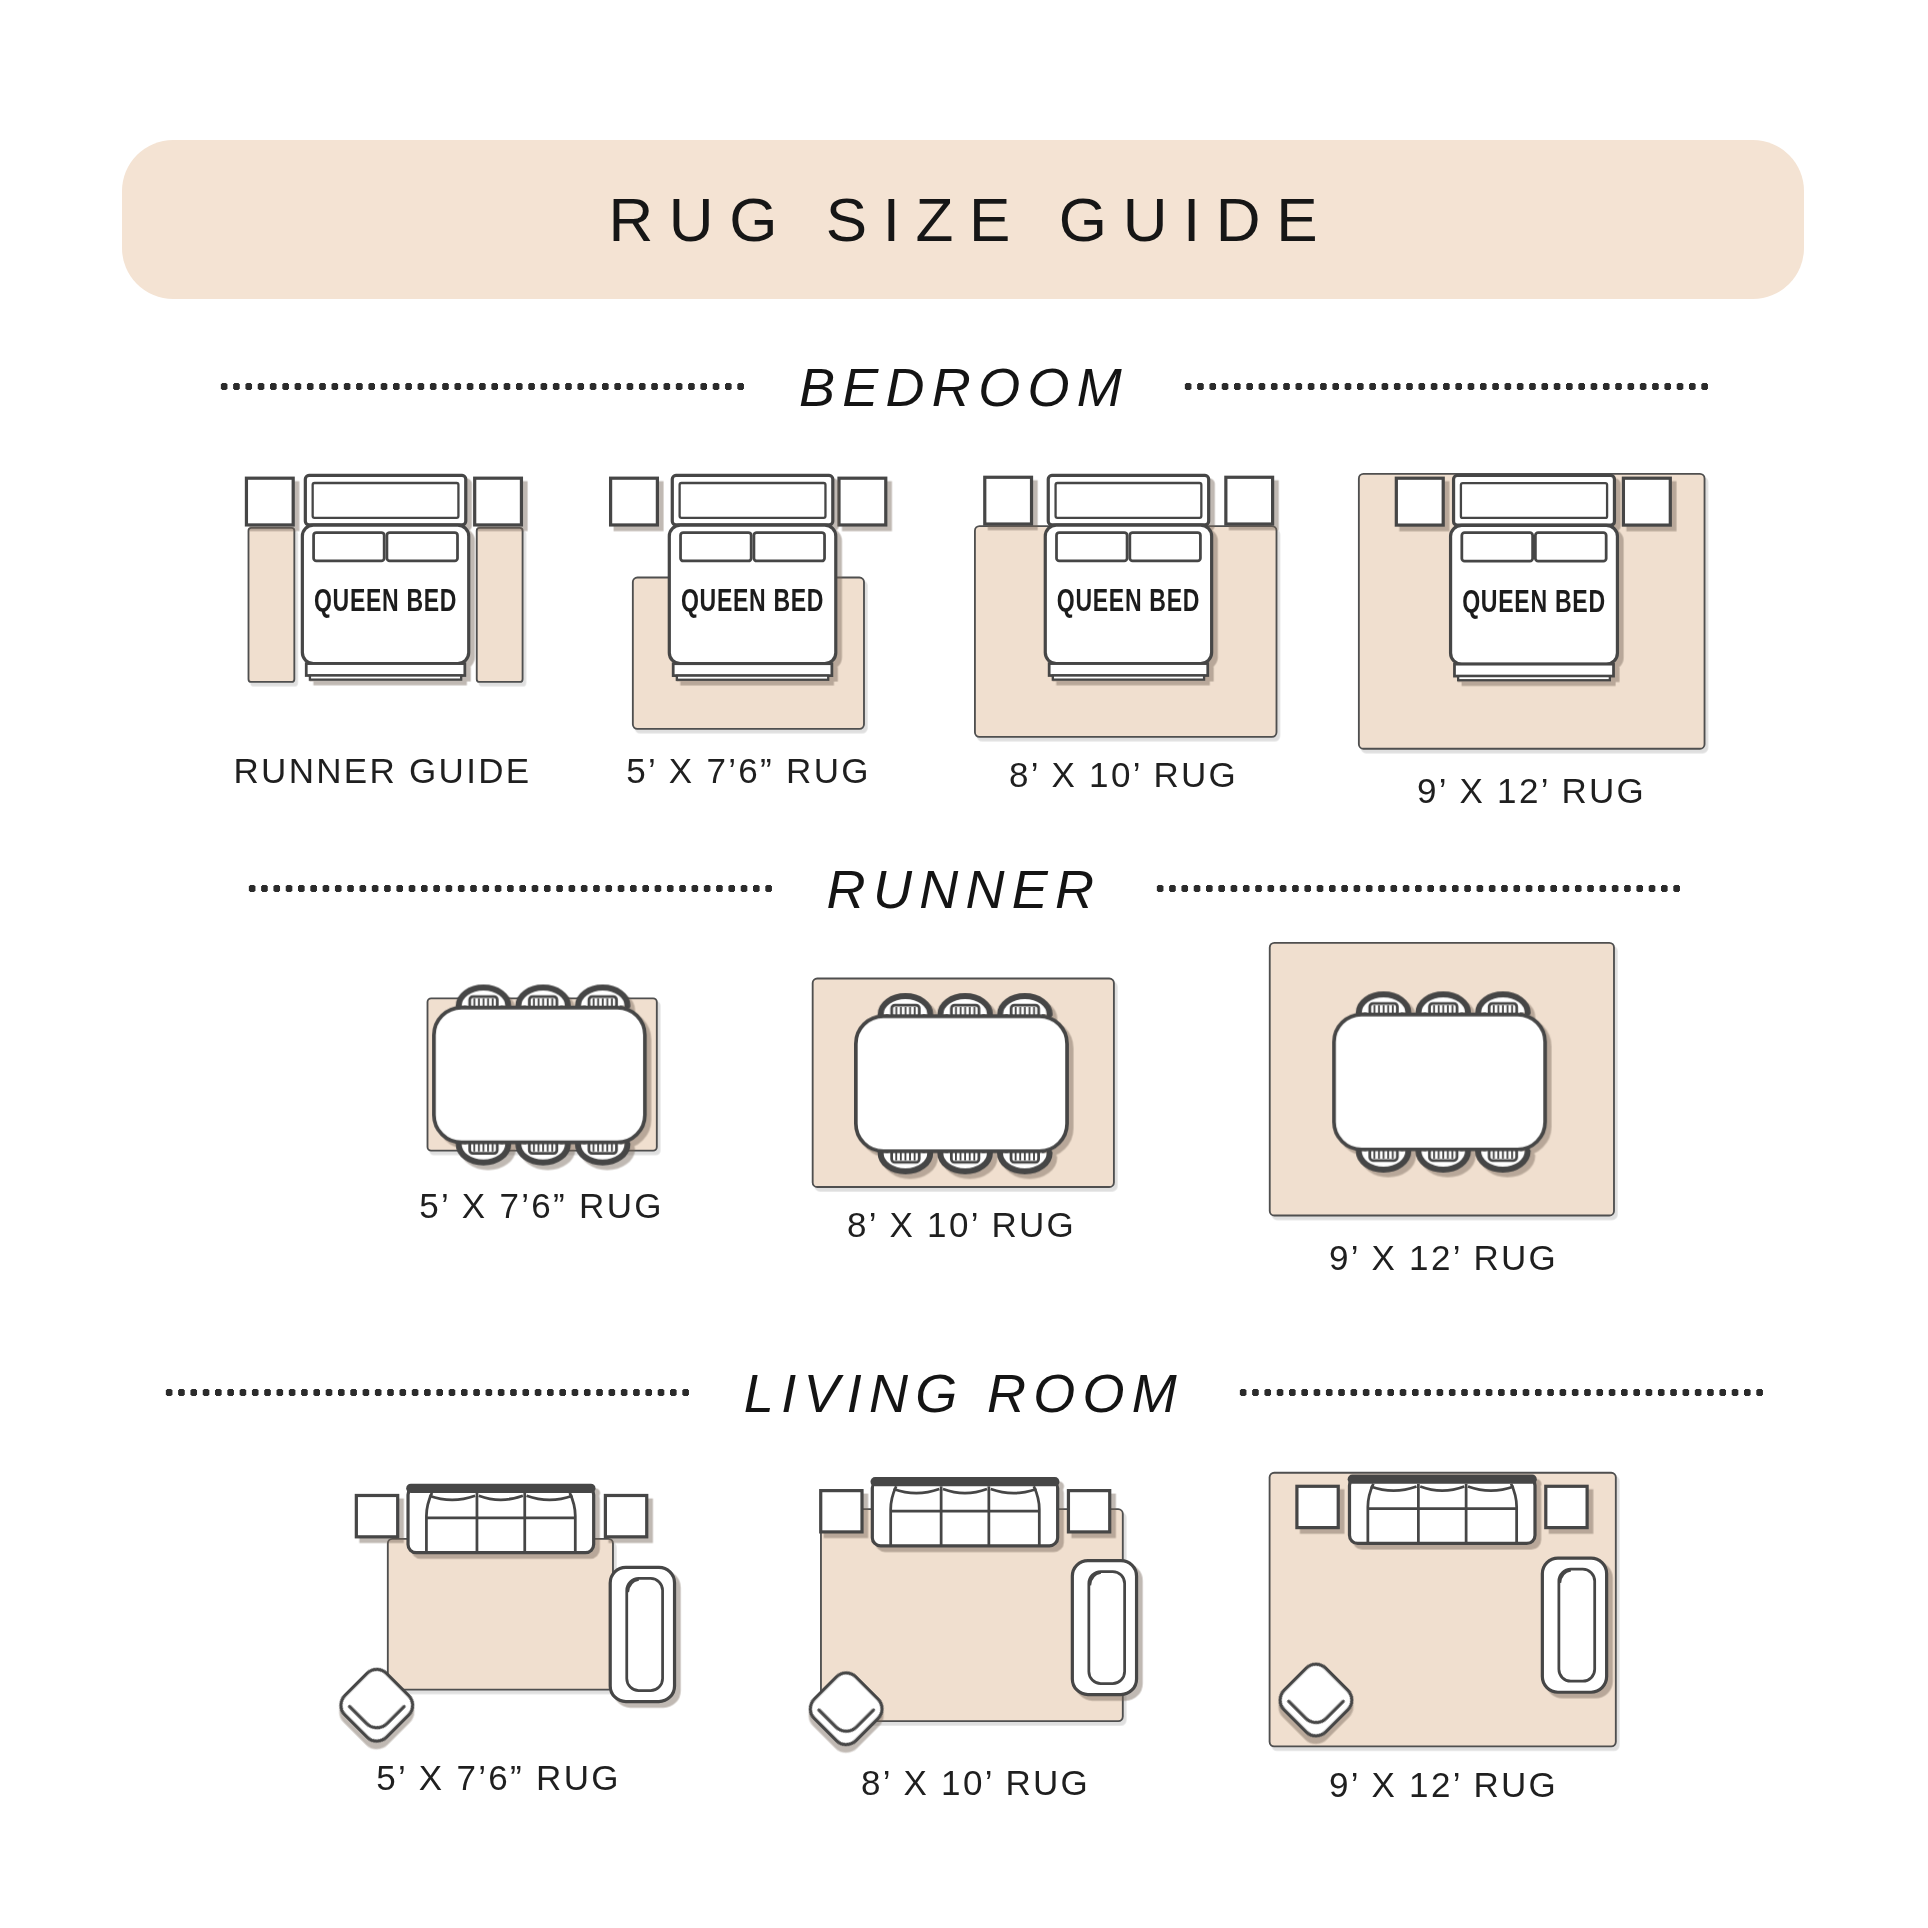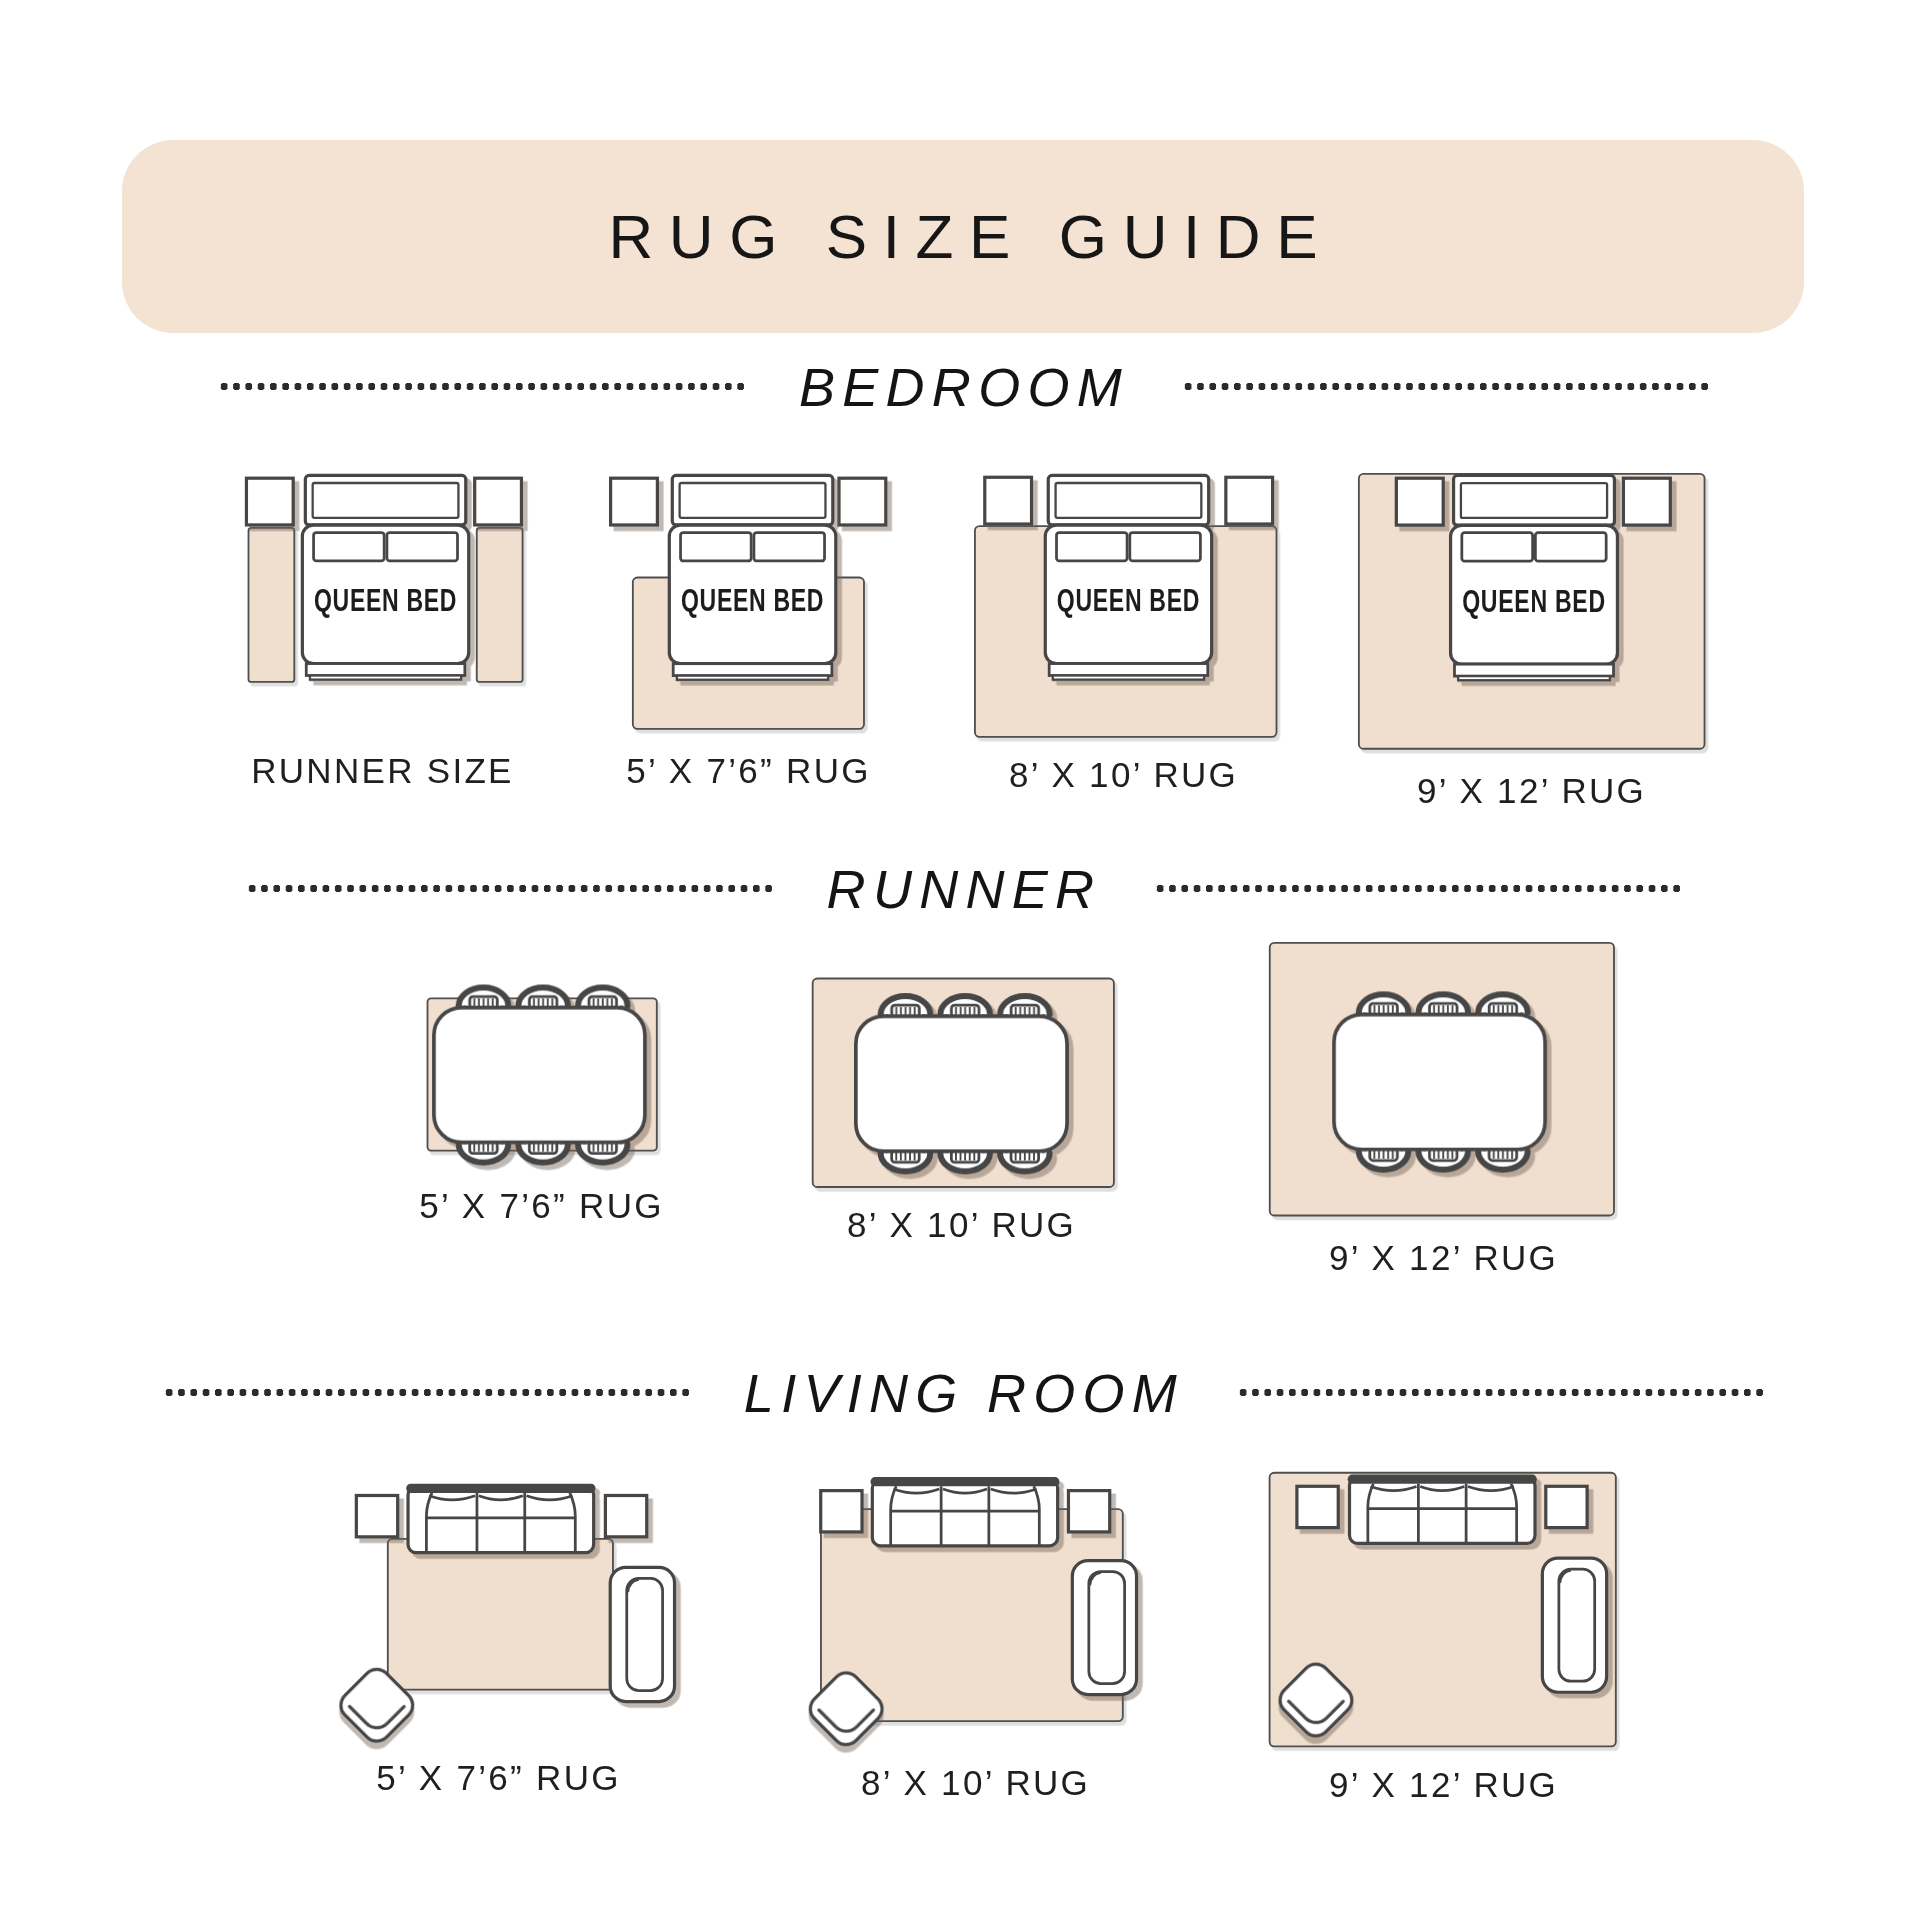--- a/index.html
+++ b/index.html
@@ -2,21 +2,21 @@
 <html style="font-size:14.7px"><head>
 <meta charset="utf-8">
 <style>
   html,body { margin:0; padding:0; background:#ffffff; }
   .canvas {
     position:relative; width:1928px; height:1928px; background:#ffffff;
     font-family:"Liberation Sans", sans-serif; color:#1c1c1c; overflow:hidden;
   }
   
   .banner {
-    position:absolute; left:122px; top:140px; width:1682px; height:193px;
+    position:absolute; left:122px; top:140px; width:1682px; height:159px;
     background:#f4e3d3; border-radius:51px;
     display:flex; align-items:center; justify-content:center;
   }
   .banner-title {
     font-size:62px; letter-spacing:15.6px; padding-left:15.6px;
     color:#161616; white-space:nowrap; font-weight:400;
   }
   
   .sec {
     position:absolute; left:0; width:1928px; height:73px;
@@ -140,21 +140,21 @@
     <use href="#gBed" x="78" y="2" class="sh"></use>
   </svg>
 
   <svg class="diagram" style="left:1357px; top:472px" width="354" height="285" viewBox="0 0 385 310">
     <rect class="rug rugsh" x="2" y="2" width="376" height="299" rx="5"></rect>
     <use href="#gNight" x="41" y="5" class="sh"></use>
     <use href="#gNight" x="288" y="5" class="sh"></use>
     <use href="#gBed" x="100" y="2" class="sh"></use>
   </svg>
 
-  <div class="rug-label" style="left:199px; top:751px">RUNNER SIZE</div>
+  <div class="rug-label" style="left:199px; top:751px">RUNNER GUIDE</div>
   <div class="rug-label" style="left:565px; top:751px">5’ X 7’6” RUG</div>
   <div class="rug-label" style="left:940px; top:755px">8’ X 10’ RUG</div>
   <div class="rug-label" style="left:1348px; top:771px">9’ X 12’ RUG</div>
 
   <div class="sec" style="top:852px">
     <div class="dots"></div>
     <div class="sec-title">RUNNER</div>
     <div class="dots"></div>
   </div>
 

